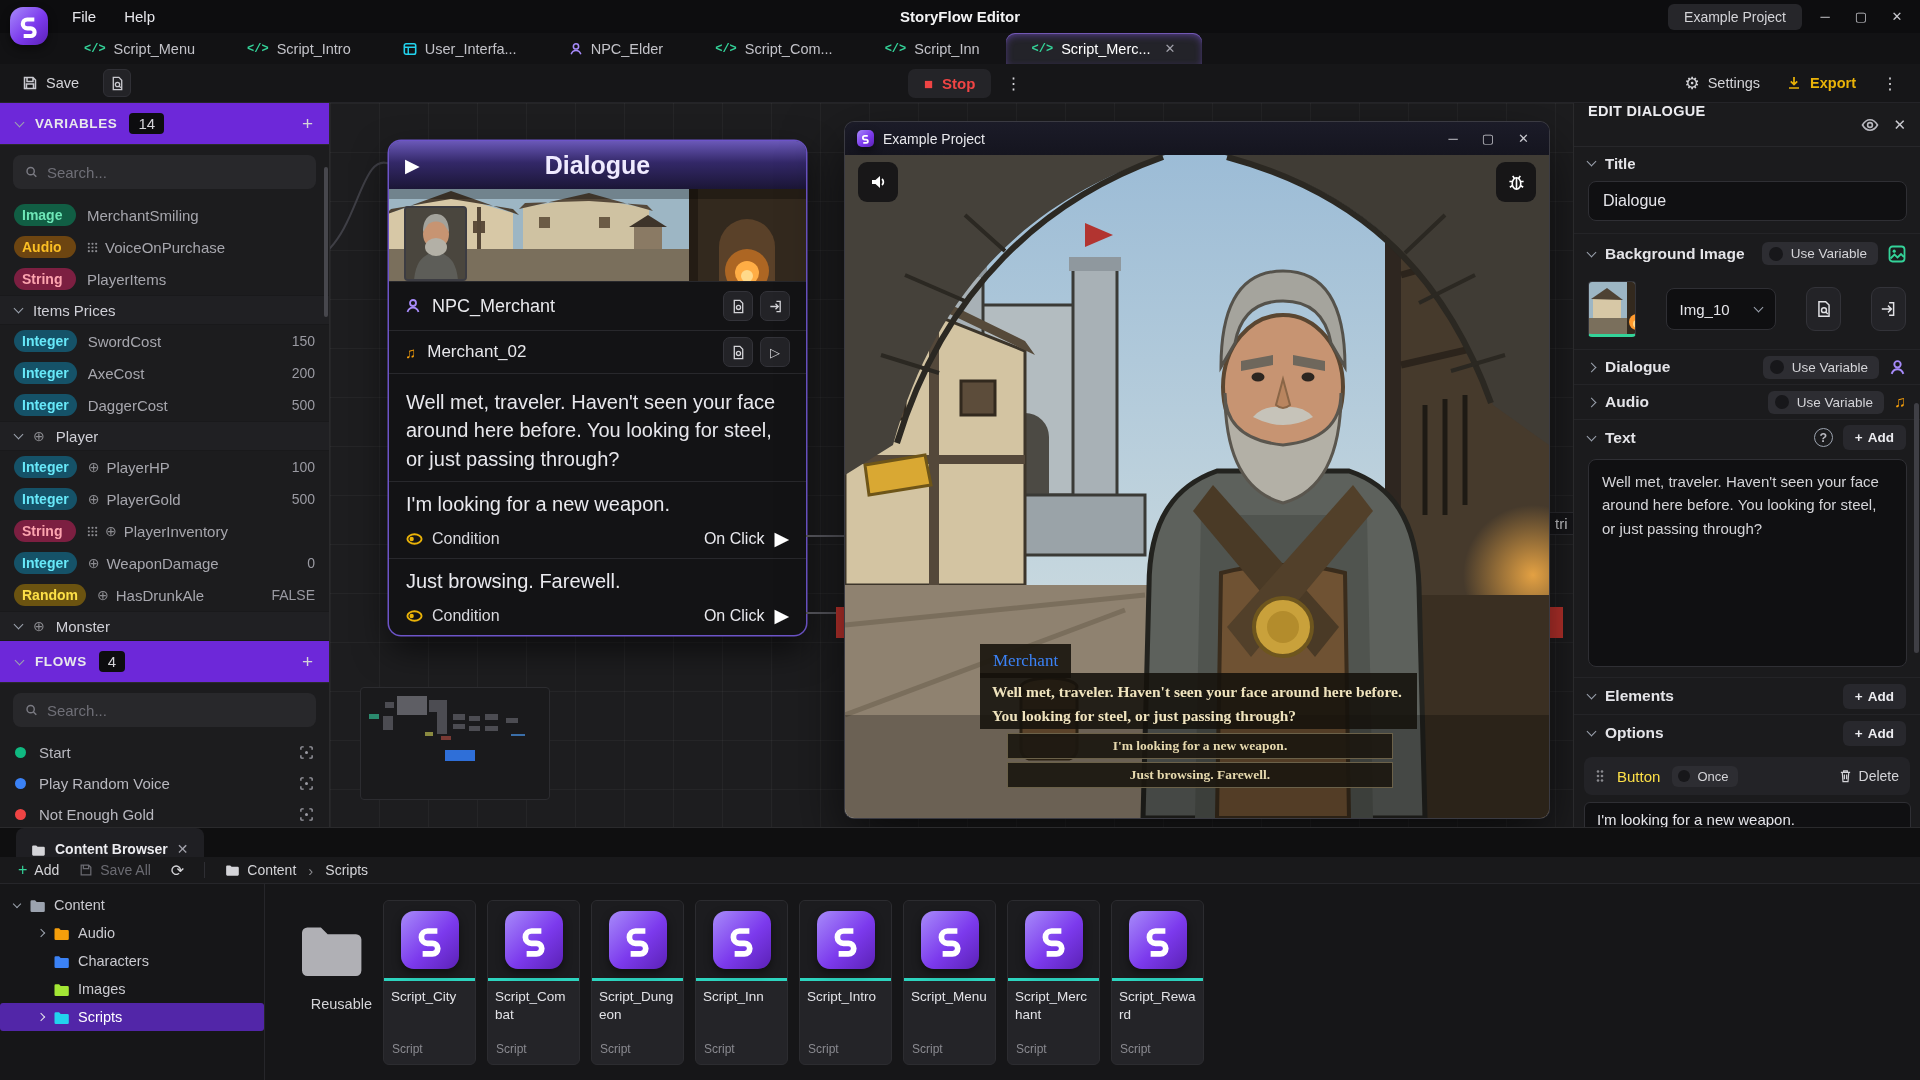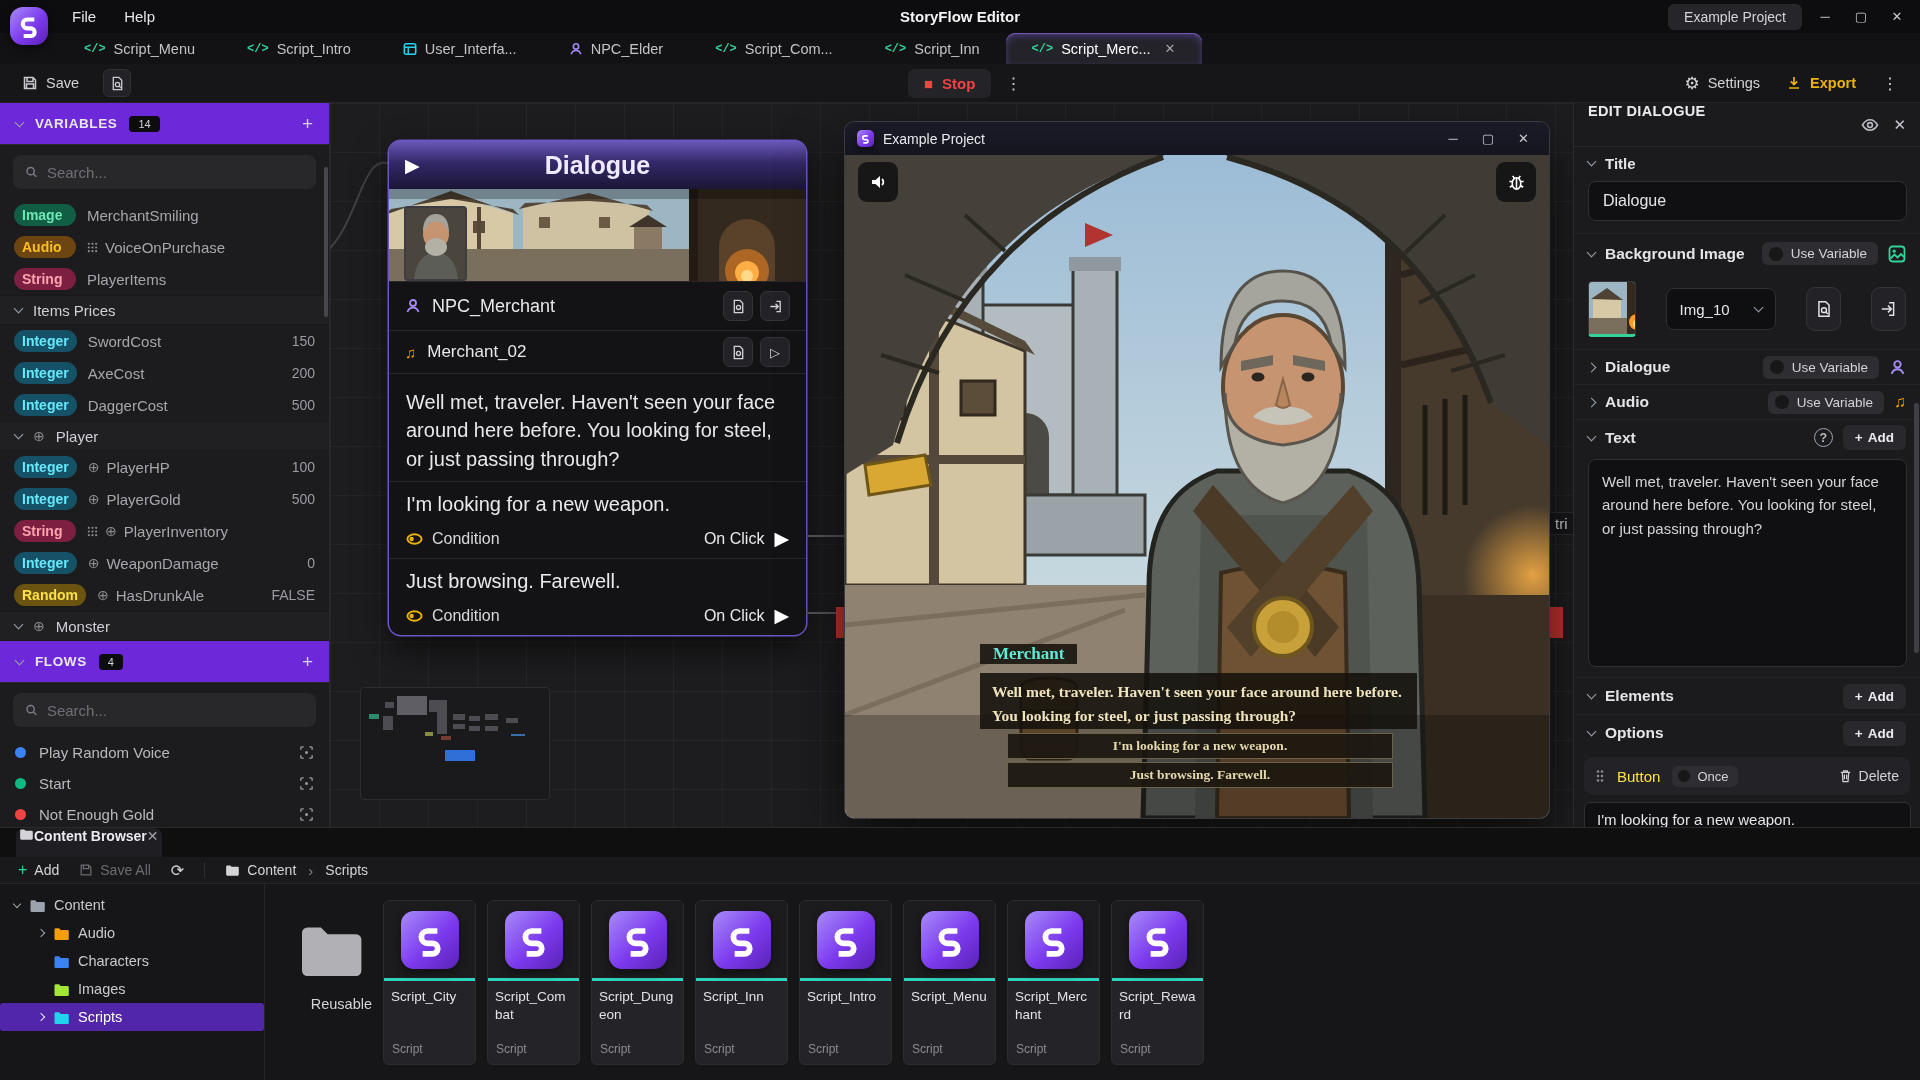--- a/index.html
+++ b/index.html
@@ -31,21 +31,21 @@
 .stopbtn .sq{color:#ef4444;font-size:15px;line-height:1}
 .dots{color:#d4d4d8;font-size:16px;padding:4px 10px}
 .tb-grp-right{margin-left:auto;display:flex;align-items:center;gap:6px}
 .exportbtn{color:#eab308;font-weight:bold}
 
 .main{position:absolute;left:0;top:103px;width:1920px;height:724px;display:flex}
 
 .sidebar{width:330px;height:724px;background:#1c1c1e;border-right:1px solid #2a2a2c;position:relative;overflow:hidden}
 .phead{height:42px;background:#6d28d9;border-bottom:1px solid #2a2a2c;display:flex;align-items:center;gap:12px;padding:0 16px}
 .phead .ttl{font-size:13.5px;font-weight:bold;letter-spacing:.6px;color:#e8e8ec}
-.cnt{background:#0d0d0f;border-radius:4px;padding:2px 9px;font-size:11px;color:#d4d4d8}
+.cnt{background:#0d0d0f;border-radius:4px;padding:2px 9px;font-size:15px;color:#d4d4d8}
 .plus{margin-left:auto;color:#d4d4d8;font-size:19px;line-height:1}
 .chev{width:7px;height:7px;border-right:1.8px solid #9ca3af;border-bottom:1.8px solid #9ca3af;transform:rotate(45deg);flex:0 0 auto;margin-top:-3px}
 .chev.r{transform:rotate(-45deg);margin-top:0}
 .search{margin:10px 13px;height:34px;background:#28282b;border-radius:8px;display:flex;align-items:center;gap:9px;padding:0 12px}
 .search input{background:transparent;border:0;outline:0;color:#c9c9cf;font-size:15px;width:100%;font-family:inherit}
 .search input::placeholder{color:#6f6f77}
 .vrow{height:32px;display:flex;align-items:center;gap:11px;padding:0 14px}
 .badge{min-width:62px;text-align:left;border-radius:12px;font-size:14px;font-weight:bold;padding:3px 8px}
 .b-image{background:#115e44;color:#6ee7b7}
 .b-audio{background:#6d4511;color:#fbbf24}
@@ -89,21 +89,21 @@
 .minimap{position:absolute;left:30px;top:584px;width:190px;height:113px;background:#1a1a1c;border:1px solid #2c2c30;border-radius:4px;overflow:hidden}
 .mm{position:absolute;background:#4c4c52}
 
 .preview{position:absolute;left:515px;top:19px;width:704px;height:696px;border-radius:9px;overflow:hidden;box-shadow:0 0 0 1px #3a3a42,0 24px 60px rgba(0,0,0,.65);background:#15151d}
 .pv-title{height:33px;background:linear-gradient(180deg,#1b1b28,#15151f);display:flex;align-items:center;gap:9px;padding:0 12px}
 .pv-title .t{font-size:14px;color:#e8e8ec}
 .pv-ctl{margin-left:auto;display:flex;gap:24px;padding-right:8px}
 .pv-ctl span{color:#c9c9cf;font-size:13px}
 .pv-view{position:relative;width:704px;height:663px;overflow:hidden}
 .ovbtn{position:absolute;width:40px;height:40px;background:rgba(12,12,16,.78);border-radius:9px;display:flex;align-items:center;justify-content:center;z-index:5}
-.nametag{position:absolute;left:135px;top:489px;background:rgba(28,24,16,.93);color:#5eead4;font-family:"Liberation Serif",serif;font-weight:bold;font-size:17px;padding:0 13px;z-index:5}
+.nametag{position:absolute;left:135px;top:489px;background:rgba(28,24,16,.93);color:#3b82f6;font-family:"Liberation Serif",serif;font-weight:normal;font-size:17px;padding:7px 13px;z-index:5}
 .pvtext{position:absolute;left:135px;top:518px;width:437px;height:56px;background:rgba(20,17,11,.88);color:#efe3bd;font-family:"Liberation Serif",serif;font-size:15.5px;font-weight:bold;line-height:1.55;padding:7px 12px;z-index:5}
 .pvopt{position:absolute;left:162px;width:386px;height:26px;background:rgba(28,24,16,.93);border:1px solid #6b6149;color:#e6d9ae;font-family:"Liberation Serif",serif;font-weight:bold;font-size:13.5px;text-align:center;line-height:24px;z-index:5}
 
 .inspector{width:347px;height:724px;background:#1b1b1d;border-left:1px solid #2a2a2c;position:relative;overflow:hidden}
 .insp-head{height:44px;display:flex;gap:12px;padding:0 14px;border-bottom:1px solid #27272a}
 .insp-head .t{font-size:14.5px;font-weight:bold;color:#ececf0;letter-spacing:.3px}
 .insp-head .right{margin-left:auto;display:flex;align-items:center;gap:14px;color:#c9c9cf}
 .sechead{display:flex;align-items:center;gap:10px;padding:0 14px;border-top:1px solid #242427}
 .sechead .sl{font-size:15.5px;font-weight:bold;color:#e4e4e8}
 .sechead .rt{margin-left:auto;display:flex;align-items:center;gap:10px}
@@ -118,21 +118,21 @@
 .once{display:flex;align-items:center;gap:7px;background:#2d2d32;border-radius:6px;padding:3px 10px 3px 6px;font-size:13px;color:#d4d4d8}
 .insp-scroll{position:absolute;right:1px;top:300px;width:5px;height:250px;background:#3f3f45;border-radius:3px}
 .bgrow{display:flex;align-items:center;gap:30px;padding:8px 14px 12px}
 .bgthumb{width:60px;height:56px;border:1px solid #34343a;border-bottom:3px solid #34d399;border-radius:4px;overflow:hidden}
 .select{width:133px;height:42px;background:#0f0f11;border:1px solid #2f2f34;border-radius:8px;display:flex;align-items:center;padding:0 13px;font-size:15px;color:#e5e5ea}
 .select .chev{margin-left:auto}
 .bigbtn{width:44px;height:44px;background:#232327;border:1px solid #333339;border-radius:9px;display:flex;align-items:center;justify-content:center;color:#e2e2e6}
 
 .bottom{position:absolute;left:0;top:827px;width:1920px;height:253px;background:#161618;border-top:1px solid #2a2a2c}
 .cb-tabs{height:29px;background:#0f0f10;display:flex;align-items:flex-end;padding-left:16px}
-.cb-tab{height:29px;background:#1f1f23;border-radius:8px 8px 0 0;display:flex;align-items:flex-start;padding:0 3px;font-size:14px;color:#ececf0;font-weight:bold}
+.cb-tab{height:29px;background:#1f1f23;border-radius:8px 8px 0 0;display:flex;align-items:flex-end;gap:9px;padding:0 15px;font-size:14px;color:#ececf0;font-weight:bold}
 .cb-tab .closex{color:#a1a1aa;font-weight:normal}
 .cb-toolbar{height:27px;background:#19191b;border-bottom:1px solid #26262a;display:flex;align-items:center;gap:4px;padding:0 10px;font-size:14px}
 .cb-toolbar .it{display:flex;align-items:center;gap:7px;padding:0 8px;color:#d4d4d8}
 .cb-toolbar .dis{color:#6b6b72}
 .vsep{width:1px;height:16px;background:#2e2e33;margin:0 8px}
 .crumbchev{color:#8a8a8f;font-size:15px}
 .cb-body{display:flex;height:196px}
 .tree{width:265px;border-right:1px solid #26262a;padding-top:7px}
 .trow{height:28px;display:flex;align-items:center;gap:9px;font-size:14.5px;color:#c9c9cf;padding-left:14px}
 .trow .chev{width:6px;height:6px}
@@ -374,30 +374,30 @@
       <span class="plus">+</span>
     </div>
     <div class="search">
       <svg width="14" height="14" viewBox="0 0 16 16">
           <circle cx="7" cy="7" r="4.5" fill="none" stroke="#7a7a82" stroke-width="1.8"></circle>
           <path d="M10.5 10.5L14 14" stroke="#7a7a82" stroke-width="1.8"></path>
         </svg>
       <input placeholder="Search..." style="">
     </div>
     <div class="frow">
-      <span class="fdot" style="background:#3b82f6"></span>
-      <span>Play Random Voice</span>
+      <span class="fdot" style="background:#10b981"></span>
+      <span>Start</span>
       <svg class="focusic" width="15" height="15" viewBox="0 0 16 16">
           <path d="M5 2H3a1 1 0 0 0-1 1v2 M11 2h2a1 1 0 0 1 1 1v2 M14 11v2a1 1 0 0 1-1 1h-2 M5 14H3a1 1 0 0 1-1-1v-2" fill="none" stroke="#9a9aa2" stroke-width="1.5"></path>
           <circle cx="8" cy="8" r="1.6" fill="#9a9aa2"></circle>
         </svg>
     </div>
     <div class="frow">
-      <span class="fdot" style="background:#10b981"></span>
-      <span>Start</span>
+      <span class="fdot" style="background:#3b82f6"></span>
+      <span>Play Random Voice</span>
       <svg class="focusic" width="15" height="15" viewBox="0 0 16 16">
           <path d="M5 2H3a1 1 0 0 0-1 1v2 M11 2h2a1 1 0 0 1 1 1v2 M14 11v2a1 1 0 0 1-1 1h-2 M5 14H3a1 1 0 0 1-1-1v-2" fill="none" stroke="#9a9aa2" stroke-width="1.5"></path>
           <circle cx="8" cy="8" r="1.6" fill="#9a9aa2"></circle>
         </svg>
     </div>
     <div class="frow">
       <span class="fdot" style="background:#ef4444"></span>
       <span>Not Enough Gold</span>
       <svg class="focusic" width="15" height="15" viewBox="0 0 16 16">
           <path d="M5 2H3a1 1 0 0 0-1 1v2 M11 2h2a1 1 0 0 1 1 1v2 M14 11v2a1 1 0 0 1-1 1h-2 M5 14H3a1 1 0 0 1-1-1v-2" fill="none" stroke="#9a9aa2" stroke-width="1.5"></path>

